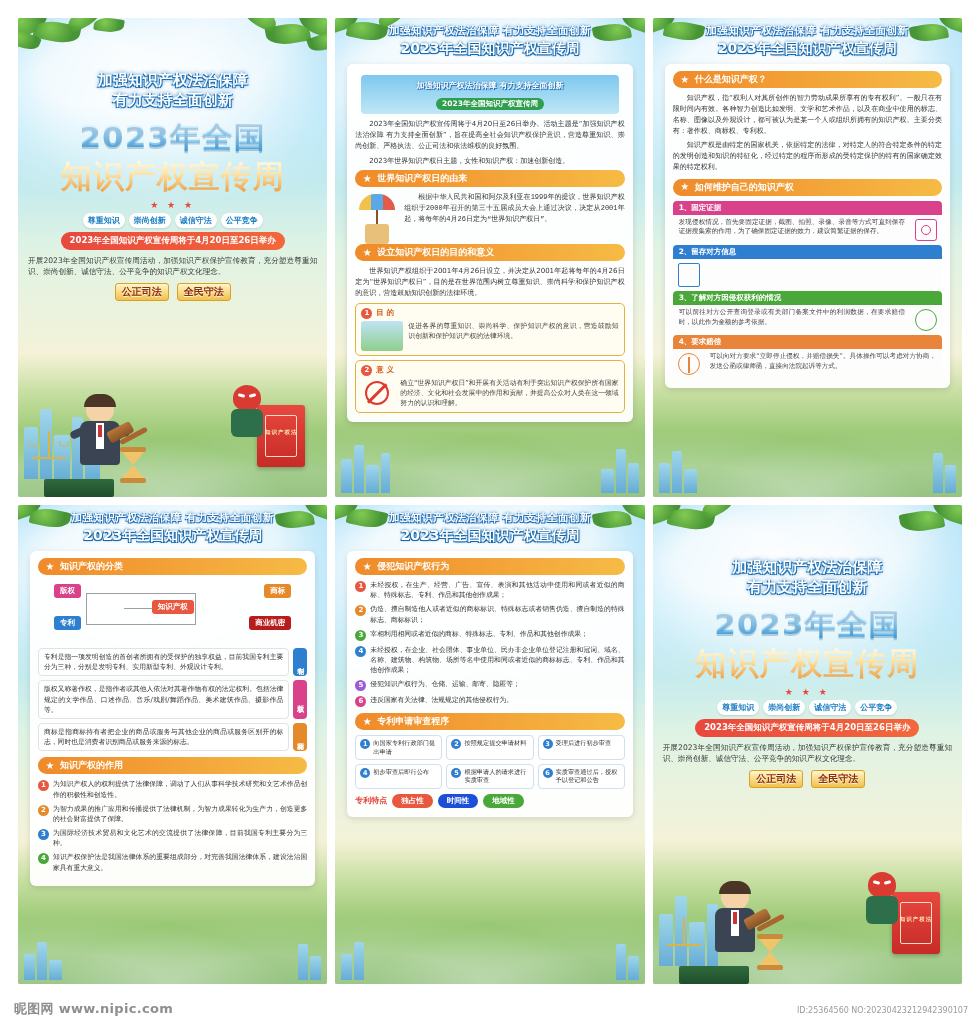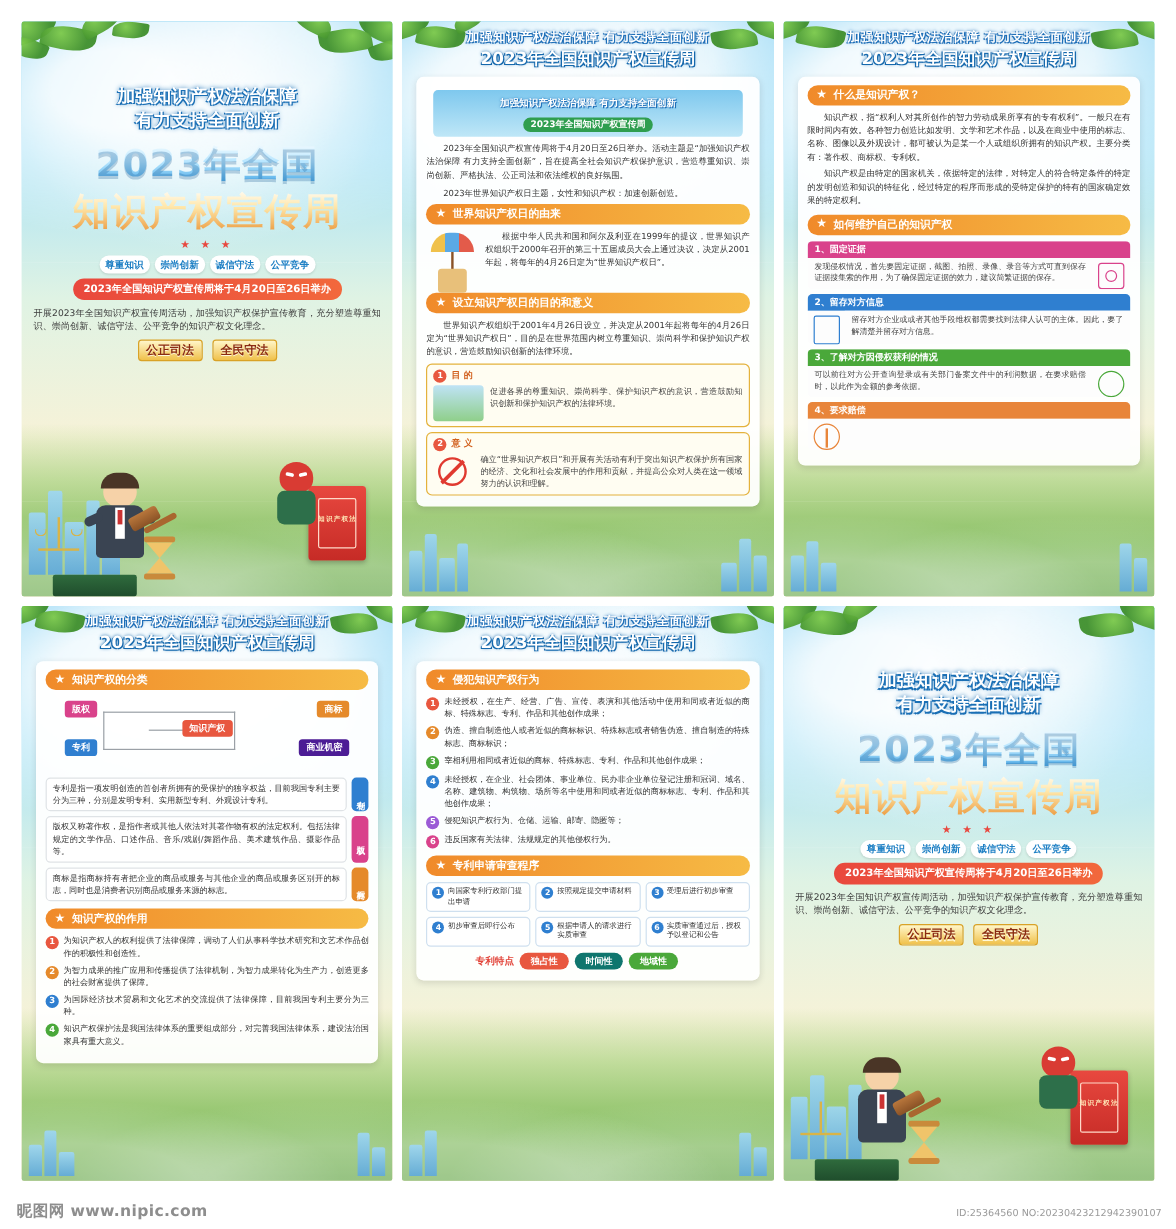--- a/index.html
+++ b/index.html
@@ -211,21 +211,21 @@
 
   
   .proc { display:grid; grid-template-columns: repeat(3,1fr); gap:4px; margin-top:3px; }
   .proc-item { border:1px solid #cfe0ef; border-radius:4px; background:#fff; padding:3px 4px; display:flex; gap:3px; }
   .proc-n {
     width:10px;height:10px;border-radius:50%; background:#2f7fd0; color:#fff;
     font-size:6.5px; line-height:10px; text-align:center; font-weight:bold; flex:0 0 auto;
   }
   .proc-t { font-size:6.2px; color:#333; line-height:1.35; }
   .feat-row { display:flex; align-items:center; gap:5px; margin-top:5px; }
-  .feat-label { font-size:8px; font-weight:bold; color:#e2453a; white-space:nowrap;margin-left:41px; }
+  .feat-label { font-size:8px; font-weight:bold; color:#e2453a; white-space:nowrap; }
   .feat-chip { color:#fff; font-size:7.5px; font-weight:bold; border-radius:9px; padding:2px 9px; white-space:nowrap;}
 
   
   .illus { position:absolute; left:0; right:0; bottom:0; height:180px; z-index:6; pointer-events:none; }
   .city { position:absolute; bottom:18px; }
   .bld { position:absolute; bottom:0; background: linear-gradient(180deg,#9ed7f5,#5fa9dd); border-radius:2px 2px 0 0; opacity:.9;}
   .person { position:absolute; }
   .scale-ico { position:absolute; }
   .hourglass { position:absolute; }
   .redbook {
@@ -371,21 +371,21 @@
         <div class="sec-head orange">
           <span class="star">★</span>
           <span class="sec-title">世界知识产权日的由来</span>
         </div>
         <div style="display:flex;gap:5px;align-items:flex-start;">
           <div style="flex:0 0 44px;height:52px;position:relative;">
             <div style="position:absolute;left:4px;top:2px;width:36px;height:16px;background:linear-gradient(90deg,#f0c14b 33%,#5aa9e6 33% 66%,#e35b4a 66%);border-radius:18px 18px 0 0;"></div>
             <div style="position:absolute;left:21px;top:18px;width:2px;height:18px;background:#8a5226;"></div>
             <div style="position:absolute;left:10px;top:32px;width:24px;height:20px;background:#e8c07a;border-radius:3px;"></div>
           </div>
-          <p class="para" style="flex:1;">根据中华人民共和国和阿尔及利亚在1999年的提议，世界知识产权组织于2000年召开的第三十五届成员大会上通过决议，决定从2001年起，将每年的4月26日定为“世界知识产权日”。</p>
+          <p class="para" style="flex:1;font-family:Liberation Mono, monospace;">根据中华人民共和国和阿尔及利亚在1999年的提议，世界知识产权组织于2000年召开的第三十五届成员大会上通过决议，决定从2001年起，将每年的4月26日定为“世界知识产权日”。</p>
         </div>
 
         <div class="sec-head orange">
           <span class="star">★</span>
           <span class="sec-title">设立知识产权日的目的和意义</span>
         </div>
         <p class="para">世界知识产权组织于2001年4月26日设立，并决定从2001年起将每年的4月26日定为“世界知识产权日”，目的是在世界范围内树立尊重知识、崇尚科学和保护知识产权的意识，营造鼓励知识创新的法律环境。</p>
 
         <div class="numbox">
           <div class="nb-head">
@@ -463,38 +463,38 @@
             <div style="flex:0 0 22px;height:22px;margin:4px 5px 0 0;border:1.6px solid #d9428b;border-radius:3px;position:relative;">
               <div style="position:absolute;left:5px;top:5px;width:10px;height:10px;border:1.6px solid #d9428b;border-radius:50%;"></div>
             </div>
           </div>
         </div>
 
         <div class="pbar">
           <div class="pb-head" style="background:#2f7fd0;">2、留存对方信息</div>
           <div style="display:flex;gap:4px;align-items:flex-start;background:#fdfdfd;">
             <div style="flex:0 0 22px;height:24px;margin:4px 0 0 5px;border:1.6px solid #2f7fd0;border-radius:2px;"></div>
-            <div class="pb-body" style="flex:1;">留存对方企业或或者其他手段维权都需要找到法律人认可的主体。因此，要了解清楚并留存对方信息。</div>
           </div>
         </div>
 
         <div class="pbar">
           <div class="pb-head" style="background:#4aa83a;">3、了解对方因侵权获利的情况</div>
           <div style="display:flex;gap:4px;align-items:flex-start;background:#fdfdfd;">
             <div class="pb-body" style="flex:1;">可以前往对方公开查询登录或有关部门备案文件中的利润数据，在要求赔偿时，以此作为金额的参考依据。</div>
             <div style="flex:0 0 22px;height:22px;margin:4px 5px 0 0;border:1.6px solid #4aa83a;border-radius:50%;"></div>
           </div>
         </div>
 
         <div class="pbar">
           <div class="pb-head" style="background:#e8853a;">4、要求赔偿</div>
           <div style="display:flex;gap:4px;align-items:flex-start;background:#fdfdfd;">
             <div style="flex:0 0 22px;height:22px;margin:4px 0 0 5px;border:1.6px solid #e8853a;border-radius:50%;position:relative;">
               <div style="position:absolute;left:9px;top:3px;width:2px;height:16px;background:#e8853a;"></div>
             </div>
+            <div class="pb-body" style="flex:1;">可以向对方要求“立即停止侵权，并赔偿损失”。具体操作可以考虑对方协商，发送公函或律师函，直接向法院起诉等方式。</div>
           </div>
         </div>
       </div>
 
       <div class="ground"></div>
       <div style="position:absolute;left:6px;bottom:4px;width:60px;height:50px;z-index:6;">
         <span class="bld" style="left:0;width:11px;height:30px;"></span>
         <span class="bld" style="left:13px;width:10px;height:42px;"></span>
         <span class="bld" style="left:25px;width:13px;height:24px;"></span>
       </div>
@@ -527,21 +527,21 @@
 
         <div class="chart">
           <span class="chart-line" style="left:48px;top:13px;width:110px;height:1px;"></span>
           <span class="chart-line" style="left:48px;top:13px;width:1px;height:32px;"></span>
           <span class="chart-line" style="left:157px;top:13px;width:1px;height:32px;"></span>
           <span class="chart-line" style="left:48px;top:44px;width:110px;height:1px;"></span>
           <span class="chart-line" style="left:86px;top:28px;width:40px;height:1px;"></span>
           <span class="node" style="left:16px;top:4px;background:#d9428b;">版权</span>
           <span class="node" style="right:16px;top:4px;background:#e58a2b;">商标</span>
           <span class="node" style="left:16px;top:36px;background:#2f7fd0;">专利</span>
-          <span class="node" style="right:16px;top:36px;background:#4c1d95;">商业机密</span>
+          <span class="node" style="right:16px;top:36px;background:#b91c1c;">商业机密</span>
           <span class="node" style="left:50%;top:20px;transform:translateX(-50%);background:#e8573f;">知识产权</span>
         </div>
 
         <div class="tagbox">
           <div class="tb-text">专利是指一项发明创造的首创者所拥有的受保护的独享权益，目前我国专利主要分为三种，分别是发明专利、实用新型专利、外观设计专利。</div>
           <div class="tb-tag" style="background:#2f7fd0;">专利</div>
         </div>
         <div class="tagbox">
           <div class="tb-text">版权又称著作权，是指作者或其他人依法对其著作物有权的法定权利。包括法律规定的文学作品、口述作品、音乐/戏剧/舞蹈作品、美术建筑作品、摄影作品等。</div>
           <div class="tb-tag" style="background:#d9428b;">版权</div>
@@ -661,21 +661,21 @@
           </div>
           <div class="proc-item">
             <span class="proc-n">6</span>
             <span class="proc-t">实质审查通过后，授权予以登记和公告</span>
           </div>
         </div>
 
         <div class="feat-row">
           <span class="feat-label">专利特点</span>
           <span class="feat-chip" style="background:#e8573f;">独占性</span>
-          <span class="feat-chip" style="background:#0f766e;">时间性</span>
+          <span class="feat-chip" style="background:#1d4ed8;">时间性</span>
           <span class="feat-chip" style="background:#4aa83a;">地域性</span>
         </div>
       </div>
 
       <div class="ground"></div>
       <div style="position:absolute;left:6px;bottom:4px;width:60px;height:46px;z-index:6;">
         <span class="bld" style="left:0;width:11px;height:26px;"></span>
         <span class="bld" style="left:13px;width:10px;height:38px;"></span>
       </div>
       <div style="position:absolute;right:6px;bottom:4px;width:60px;height:46px;z-index:6;">

